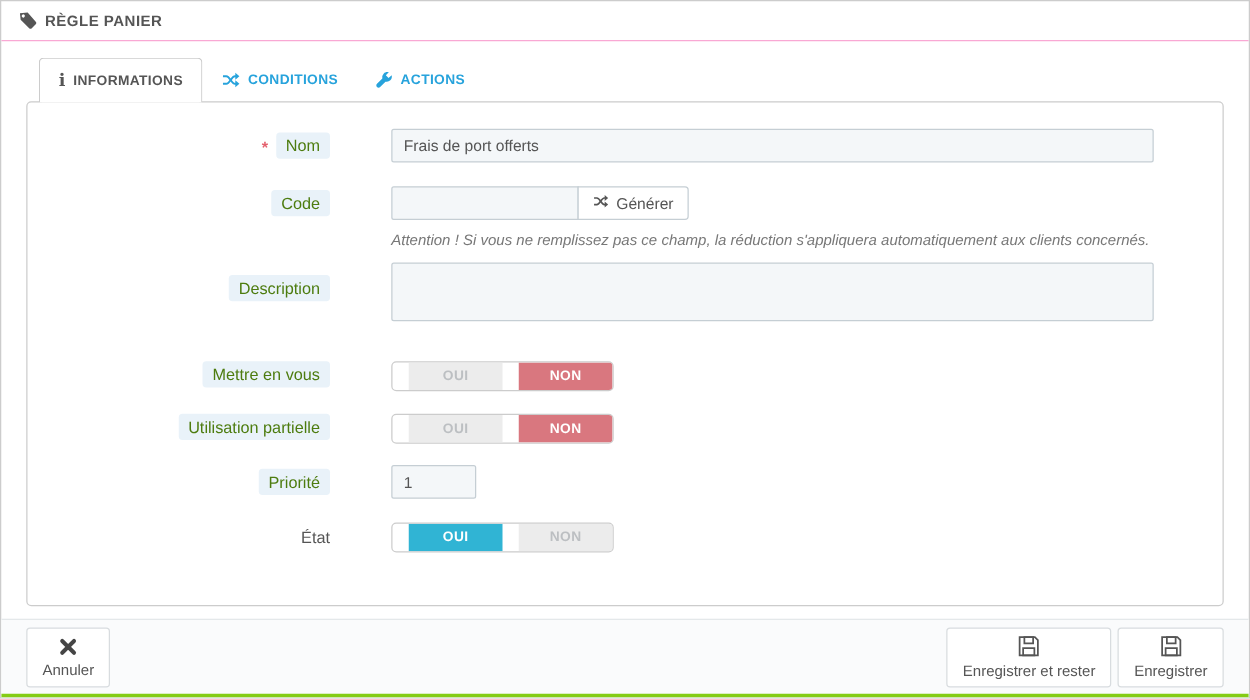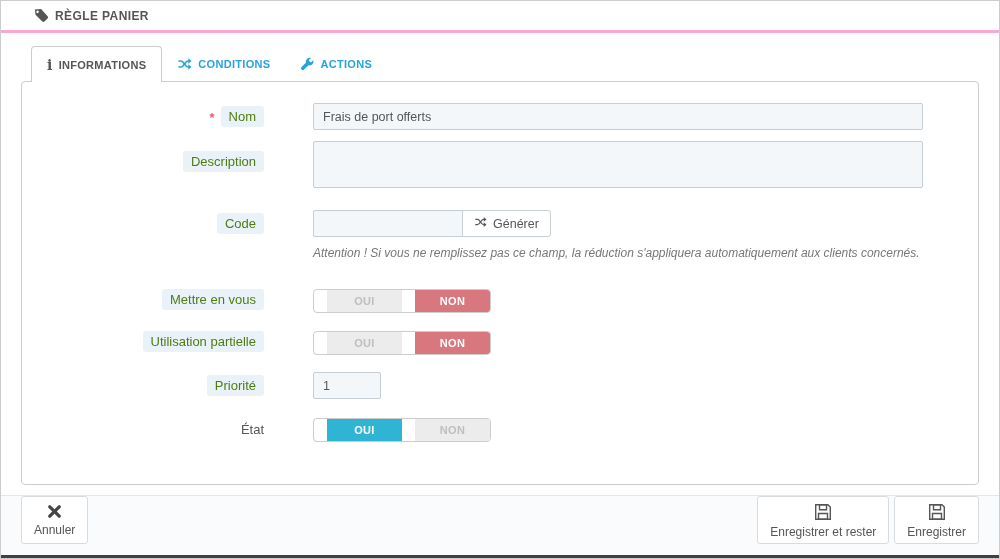--- a/index.html
+++ b/index.html
@@ -9,21 +9,21 @@
     font-size: 13px; color:#555; background:#fff;
   }
   .frame {
     position:relative; width:1000px; height:559px;
     border:1px solid #ccc; background:#fff;
     display:flex; flex-direction:column; overflow:hidden;
   }
   
   .hdr {
     height:32px; flex:none; display:flex; align-items:center; gap:6px;
-    padding:0 33px; border-bottom:3px solid #f9a8d4;
+    padding:0 14px; border-bottom:1px solid #f9a8d4;
   }
   .hdr-title { font-size:12px; font-weight:bold; letter-spacing:.4px; color:#555; }
   .tag-ic svg { display:block; }
   
   .tabs {
     flex:none; display:flex; align-items:stretch;
     margin:13px 0 -1px 30px; height:36px; position:relative; z-index:2;
   }
   .tab {
     display:flex; align-items:center; gap:6px; padding:0 15px;
@@ -92,22 +92,22 @@
   .sw-opt.on-red  { background:#d9777f; color:#fff; }
   .sw-opt.on-blue { background:#30b4d4; color:#fff; }
   .plain-label { font-size:13px; color:#555; padding-top:4px; }
   .mt11{margin-top:11px} .mt17{margin-top:17px} .mt18{margin-top:18px}
   .mt19{margin-top:19px} .mt29{margin-top:29px}
   .pt3{padding-top:3px} .pt10{padding-top:10px}
   .prio-input { width:68px; }
   
   .footer {
     margin-top:auto; flex:none; height:63px; background:#fafbfc;
-    border-top:1px solid #e4e8ea; border-bottom:3px solid #404040;
-    display:flex; align-items:flex-start; padding:0 20px;
+    border-top:1px solid #e4e8ea; border-bottom:3px solid #84cc16;
+    display:flex; align-items:center; padding:0 20px;
   }
   .foot-btn {
     background:#fff; border:1px solid #d8dcdf; border-radius:3px;
     display:flex; flex-direction:column; align-items:center; justify-content:center;
     gap:3px; height:48px; padding:4px 12px; font-size:12px; color:#555;
     cursor:pointer; font-family:"Liberation Sans", sans-serif;
   }
   .foot-right { margin-left:auto; display:flex; gap:5px; }
   .foot-btn svg { display:block; }
 </style>
@@ -155,29 +155,20 @@
 
   <div class="panel">
 
     <div class="frow">
       <div class="lcol pt3">
         <span class="req">*</span>
         <span class="chip">Nom</span>
       </div>
       <div class="ccol">
         <input class="txt-input w-full" type="text" value="Frais de port offerts" style="">
-      </div>
-    </div>
-
-    <div class="frow mt11">
-      <div class="lcol pt10">
-        <span class="chip">Description</span>
-      </div>
-      <div class="ccol">
-        <textarea class="txt-area" style=""></textarea>
       </div>
     </div>
 
     <div class="frow mt19">
       <div class="lcol pt3">
         <span class="chip">Code</span>
       </div>
       <div class="ccol">
         <div class="input-group">
           <input class="txt-input code-input" type="text" value="" style="">
@@ -189,20 +180,29 @@
                   <path d="M1 11.5h3c3.5 0 4.5-7 8-7h1"></path>
                 </g>
                 <path fill="currentColor" d="M12.3 1.3 16 4.5l-3.7 3.2z"></path>
                 <path fill="currentColor" d="M12.3 8.3 16 11.5l-3.7 3.2z"></path>
               </svg>
             </span>
             <span>Générer</span>
           </button>
         </div>
         <div class="help-text">Attention ! Si vous ne remplissez pas ce champ, la réduction s'appliquera automatiquement aux clients concernés.</div>
+      </div>
+    </div>
+
+    <div class="frow mt11">
+      <div class="lcol pt10">
+        <span class="chip">Description</span>
+      </div>
+      <div class="ccol">
+        <textarea class="txt-area" style=""></textarea>
       </div>
     </div>
 
     <div class="frow mt29">
       <div class="lcol">
         <span class="chip">Mettre en vous</span>
       </div>
       <div class="ccol">
         <div class="switch">
           <span class="sw-opt">OUI</span>

